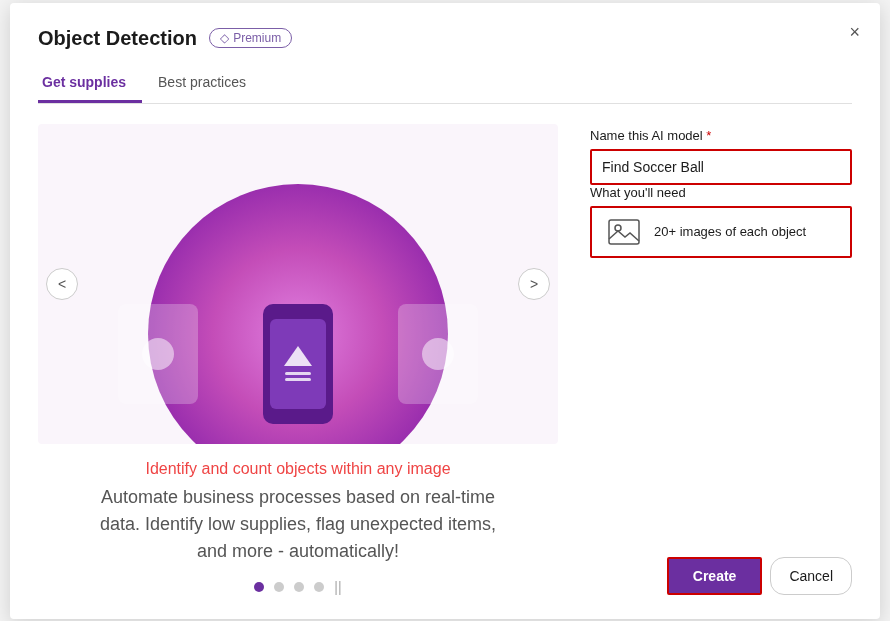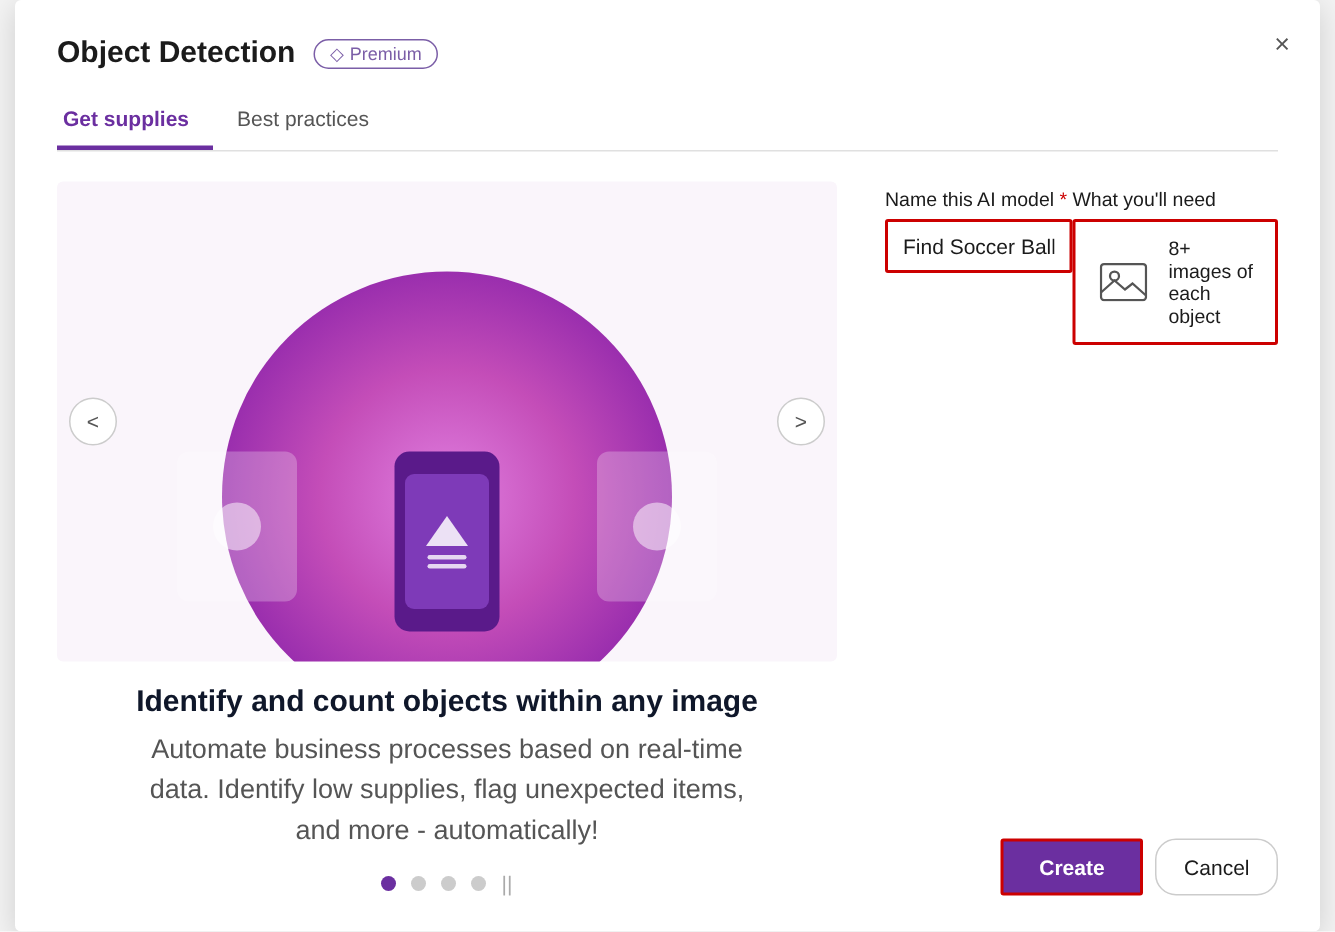--- a/index.html
+++ b/index.html
@@ -176,23 +176,23 @@
       color: #555;
     }
     .arrow-btn.left { left: 8px; }
     .arrow-btn.right { right: 8px; }
     
     .carousel-caption {
       text-align: center;
       margin-top: 16px;
     }
     .caption-title {
-      font-size: 20px;
-      font-weight: 700;
-      color: #0f172a;
+      font-size: 16px;
+      font-weight: 400;
+      color: #ef4444;
       margin-bottom: 6px;
     }
     .caption-sub {
       font-size: 18px;
       color: #555;
       line-height: 1.5;
       max-width: 400px;
       margin: 0 auto;
     }
     
@@ -214,21 +214,21 @@
     .dot.active { background: #6b2fa0; }
     .dot-pause {
       font-size: 14px;
       color: #aaa;
       cursor: pointer;
     }
     
     .right-panel {
       flex: 1;
       display: flex;
-      flex-direction: row;
+      flex-direction: column;
       padding-top: 4px;
     }
     .field-group {
       display: flex;
       flex-direction: column;
       gap: 6px;
     }
     .field-label {
       font-size: 13px;
       color: #1b1b1b;
@@ -383,21 +383,21 @@
       <div class="field-group">
         <div class="field-label">What you'll need</div>
         <div class="what-need-box">
           <div class="img-icon">
             <svg viewBox="0 0 32 26" fill="none" xmlns="http://www.w3.org/2000/svg">
               <rect x="1" y="1" width="30" height="24" rx="2" stroke="#555" stroke-width="1.5" fill="none"></rect>
               <circle cx="10" cy="9" r="3" stroke="#555" stroke-width="1.5" fill="none"></circle>
               <polyline points="1,20 10,12 17,18 22,14 31,22" stroke="#555" stroke-width="1.5" fill="none"></polyline>
             </svg>
           </div>
-          <span class="what-need-text">8+ images of each object</span>
+          <span class="what-need-text">20+ images of each object</span>
         </div>
       </div>
     </div>
   </div>
 
   <div class="footer-btns">
     <button class="btn-create">Create</button>
     <button class="btn-cancel">Cancel</button>
   </div>
 </div>

